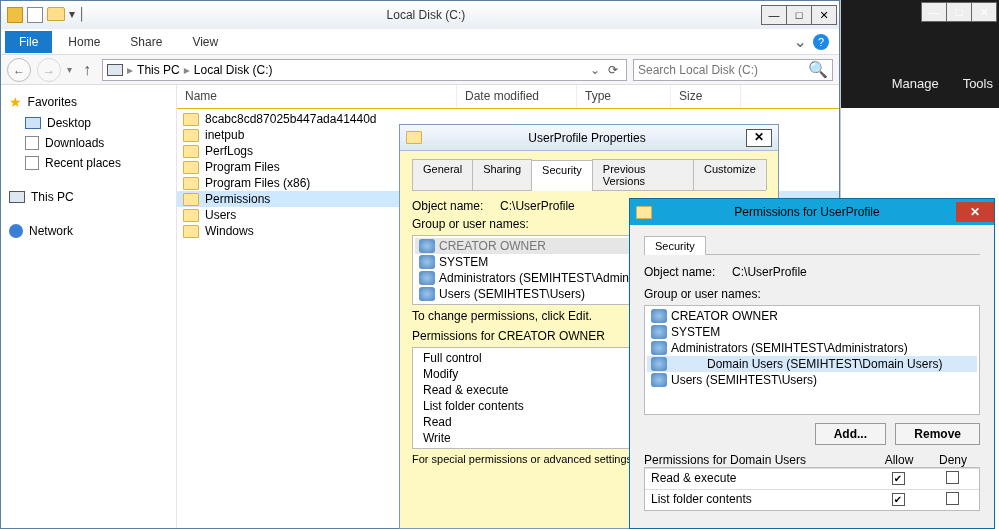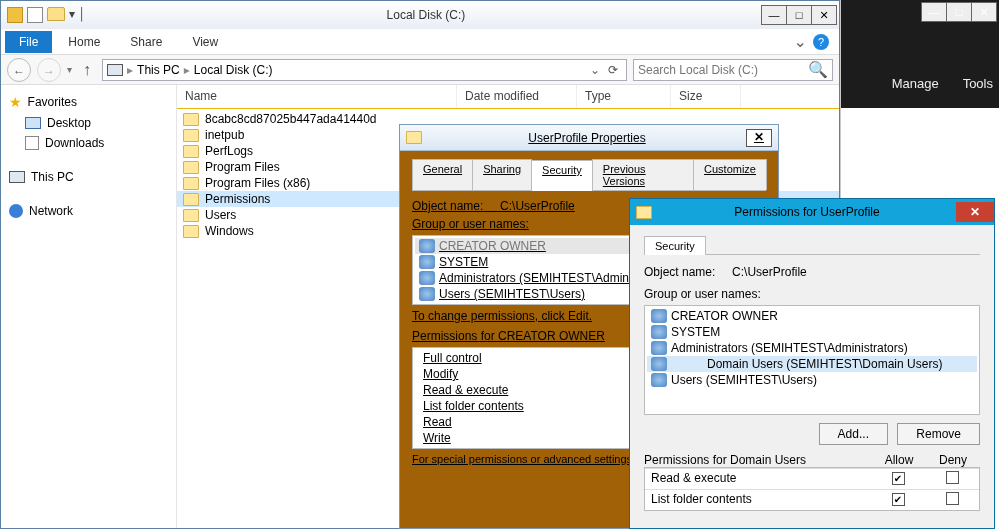--- a/index.html
+++ b/index.html
@@ -47,21 +47,21 @@
 .content-pane { flex:1; overflow:auto; }
 .col-headers { display:flex; border-bottom:1px solid #eab308; height:24px; font-size:12px; color:#444; }
 .col-headers div { padding:4px 8px; border-right:1px solid #eee; }
 .col-name{width:280px;} .col-date{width:120px;} .col-type{width:94px;} .col-size{width:70px;}
 .file-list { padding:2px 0; }
 .file-row { display:flex; align-items:center; gap:6px; padding:1px 6px; font-size:12px; cursor:pointer; }
 .file-row.selected { background:#cde8ff; }
 .folder-ico { width:16px; height:13px; background:#ffe79e; border:1px solid #d6b24e; border-radius:1px 1px 0 0; }
 
 
-.props { position:absolute; left:399px; top:124px; width:380px; height:405px; background:#a16207; border:1px solid #7a9abb;text-decoration:underline; }
+.props { position:absolute; left:399px; top:124px; width:380px; height:405px; background:#fef9c3; border:1px solid #7a9abb; }
 .props-title { height:26px; background:linear-gradient(#f5f9fd,#dbe6f3); display:flex; align-items:center; padding:0 6px; border-bottom:1px solid #a7bfd4; font-size:12px; }
 .props-title .folder-ico{margin-right:6px;}
 .props-title .t { flex:1; text-align:center; }
 .props-title .x { width:26px; height:18px; border:1px solid #555; background:#fff; text-align:center; font-weight:bold; cursor:pointer; }
 .props-body { padding:8px 12px; font-size:12px; }
 .tab-strip { display:flex; border-bottom:1px solid #bbb; margin-bottom:8px; }
 .tab { padding:3px 10px; border:1px solid #bbb; border-bottom:none; background:#f0f0f0; margin-right:-1px; font-size:11px; cursor:pointer; }
 .tab.active { background:#fff; position:relative; top:1px; }
 .lbl-row { margin:4px 0; }
 .inset { border:1px solid #bbb; background:#fff; padding:2px; margin:4px 0; }
@@ -75,21 +75,21 @@
 .perms { position:absolute; left:629px; top:198px; width:366px; height:331px; border:1px solid #0a6ea0; background:#f0f0f0; }
 .perms-title { height:26px; background:#14a4dc; color:#000; display:flex; align-items:center; padding:0 6px; font-size:12px; }
 .perms-title .folder-ico{margin-right:6px;}
 .perms-title .t { flex:1; text-align:center; }
 .perms-title .x { width:38px; height:20px; background:#c8402f; color:#fff; display:flex; align-items:center; justify-content:center; font-weight:bold; margin-right:-6px; cursor:pointer; }
 .perms-body { padding:10px 14px; font-size:12px; background:#f0f0f0; }
 .perms .tab-strip{margin-bottom:10px;}
 .perms .inset{height:110px; overflow:auto;}
 .perms .group-item.hl { background:#d6e9fb;gap:40px; }
 .perm-buttons { text-align:right; margin:8px 0; }
-.btn { display:inline-block; padding:3px 18px; border:1px solid #999; background:#f4f4f4; font-size:12px; cursor:pointer; margin-left:6px; }
+.btn { display:inline-block; padding:3px 18px; border:1px solid #999; background:#f4f4f4; font-size:12px; cursor:pointer; margin-left:6px;font-weight:bold; }
 .perm-head { display:flex; }
 .perm-head .pname{flex:1;} .perm-head .pcol{width:54px;text-align:center;}
 .perm-trow { display:flex; border-top:1px solid #ddd; background:#fff; padding:2px 0;}
 .perm-trow .pname{flex:1; padding-left:6px;} .perm-trow .pcol{width:54px;text-align:center;}
 .chk { width:13px; height:13px; border:1px solid #555; display:inline-block; background:#fff; font-size:10px; line-height:11px; text-align:center; }
 
 
 .bgwin { position:absolute; left:841px; top:0; width:158px; height:529px; background:#1c1c1c; color:#fff; }
 .bgwin .winbtns { position:absolute; right:2px; top:2px; }
 .bgwin .menu { position:absolute; top:76px; right:6px; font-size:13px; color:#eee; display:flex; gap:24px; }
@@ -166,20 +166,24 @@
         <span>Favorites</span>
       </div>
       <div class="nav-item nav-indent">
         <span class="ico-desktop nav-icon"></span>
         <span>Desktop</span>
       </div>
       <div class="nav-item nav-indent">
         <span class="ico-dl nav-icon"></span>
         <span>Downloads</span>
       </div>
+      <div class="nav-item nav-indent">
+        <span class="ico-recent nav-icon"></span>
+        <span>Recent places</span>
+      </div>
       <div class="nav-gap"></div>
       <div class="nav-item section">
         <span class="ico-pc nav-icon"></span>
         <span>This PC</span>
       </div>
       <div class="nav-gap"></div>
       <div class="nav-item section">
         <span class="ico-net nav-icon"></span>
         <span>Network</span>
       </div>

